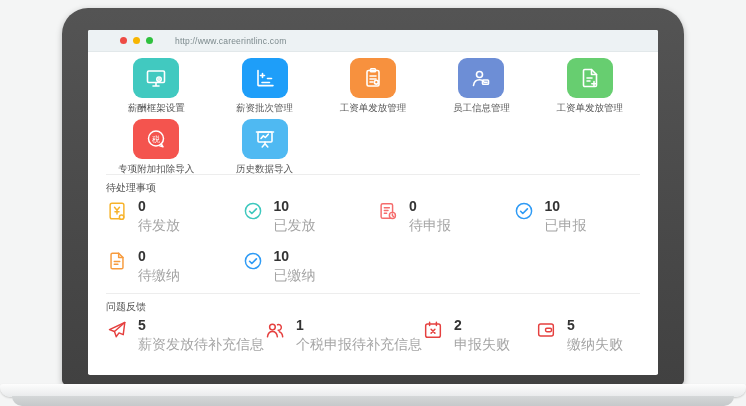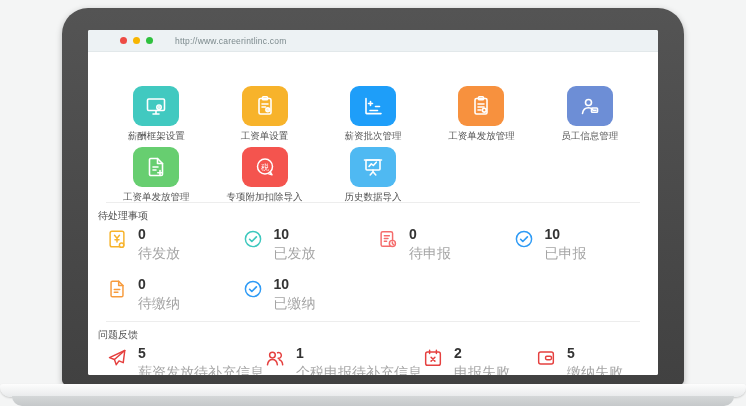--- a/index.html
+++ b/index.html
@@ -21,32 +21,32 @@
   .screen { position:absolute; left:88px; top:30px; width:570px; height:345px;
     background:#fff; border-radius:2px; overflow:hidden; }
 
   .browser-bar { height:22px; background:#edf2f4; display:flex; align-items:center;
     padding:0 0 0 32px; border-bottom:1px solid #e2e8ea; }
   .dots { display:flex; gap:6px; }
   .dot { width:7px; height:7px; border-radius:50%; }
   .dot.red{ background:#ee4b44; } .dot.yellow{ background:#f7b500; } .dot.green{ background:#2fc13e; }
   .url { margin-left:22px; font-size:8.5px; color:#7c8a8d; letter-spacing:.2px; }
 
-  .content { height:322px; background:#fff;margin-top:28px; }
+  .content { height:322px; background:#fff; }
 
   
   .tiles { display:grid; grid-template-columns:repeat(5,1fr); padding:6px 14px 0; row-gap:6px; }
   .tile { display:flex; flex-direction:column; align-items:center; cursor:pointer; }
   .tile-icon { width:46px; height:40px; border-radius:9px; display:flex;
     align-items:center; justify-content:center; }
   .tile-label { margin-top:4px; font-size:9.5px; color:#555; line-height:11px; white-space:nowrap; }
 
   .divider { height:1px; background:#ededed; margin:0 18px; }
 
-  .section-title { padding:6px 10px 4px; font-size:10px; color:#555; height:20px;font-family:Liberation Mono, monospace; }
+  .section-title { padding:6px 18px 4px; font-size:10px; color:#555; height:20px;font-family:Liberation Mono, monospace; }
 
   
   .grid4 { display:grid; grid-template-columns:repeat(4,1fr); padding:4px 10px 8px 18px; row-gap:14px; }
   .stat { display:flex; align-items:flex-start; gap:10px; cursor:pointer; height:36px; }
   .stat-icon { flex:0 0 auto; margin-top:1px; display:flex; }
   .stat-num { font-size:14px; font-weight:bold; color:#333; line-height:15px; }
   .stat-label { font-size:14px; color:#a5a5a5; margin-top:3px; white-space:nowrap; }
 </style>
 </head>
 <body>
@@ -76,32 +76,20 @@
             <svg width="24" height="24" viewBox="0 0 24 24" fill="none" stroke="#fff" stroke-width="1.6" stroke-linecap="round" stroke-linejoin="round">
               <rect x="3.5" y="5" width="17" height="11.5" rx="1.2"></rect>
               <path d="M9 20h6M12 16.5V20"></path>
               <circle cx="15" cy="13.2" r="2.2"></circle>
                 <circle cx="15" cy="13.2" r="0.4"></circle>
             </svg>
           </div>
           <div class="tile-label">薪酬框架设置</div>
         </div>
 
-        <div class="tile">
-          <div class="tile-icon" style="background: rgb(247, 179, 43);">
-            <svg width="24" height="24" viewBox="0 0 24 24" fill="none" stroke="#fff" stroke-width="1.6" stroke-linecap="round" stroke-linejoin="round">
-              <rect x="6" y="4.5" width="12" height="15.5" rx="1.5"></rect>
-              <rect x="9.5" y="2.8" width="5" height="3" rx="0.8"></rect>
-              <path d="M9 10h6M9 13h3.5"></path>
-              <circle cx="14.8" cy="15.8" r="1.9"></circle>
-                <circle cx="14.8" cy="15.8" r="0.4"></circle>
-            </svg>
-          </div>
-          <div class="tile-label">工资单设置</div>
-        </div>
 
         <div class="tile">
           <div class="tile-icon" style="background: rgb(30, 158, 249);">
             <svg width="24" height="24" viewBox="0 0 24 24" fill="none" stroke="#fff" stroke-width="1.6" stroke-linecap="round" stroke-linejoin="round">
               <path d="M5 4.5V19a.6.6 0 0 0 .6.6H20"></path>
               <path d="M9.5 7.5v4M7.5 9.5h4"></path>
               <path d="M14.5 12.5h4"></path>
               <path d="M9 16.5h7.5"></path>
             </svg>
           </div>

